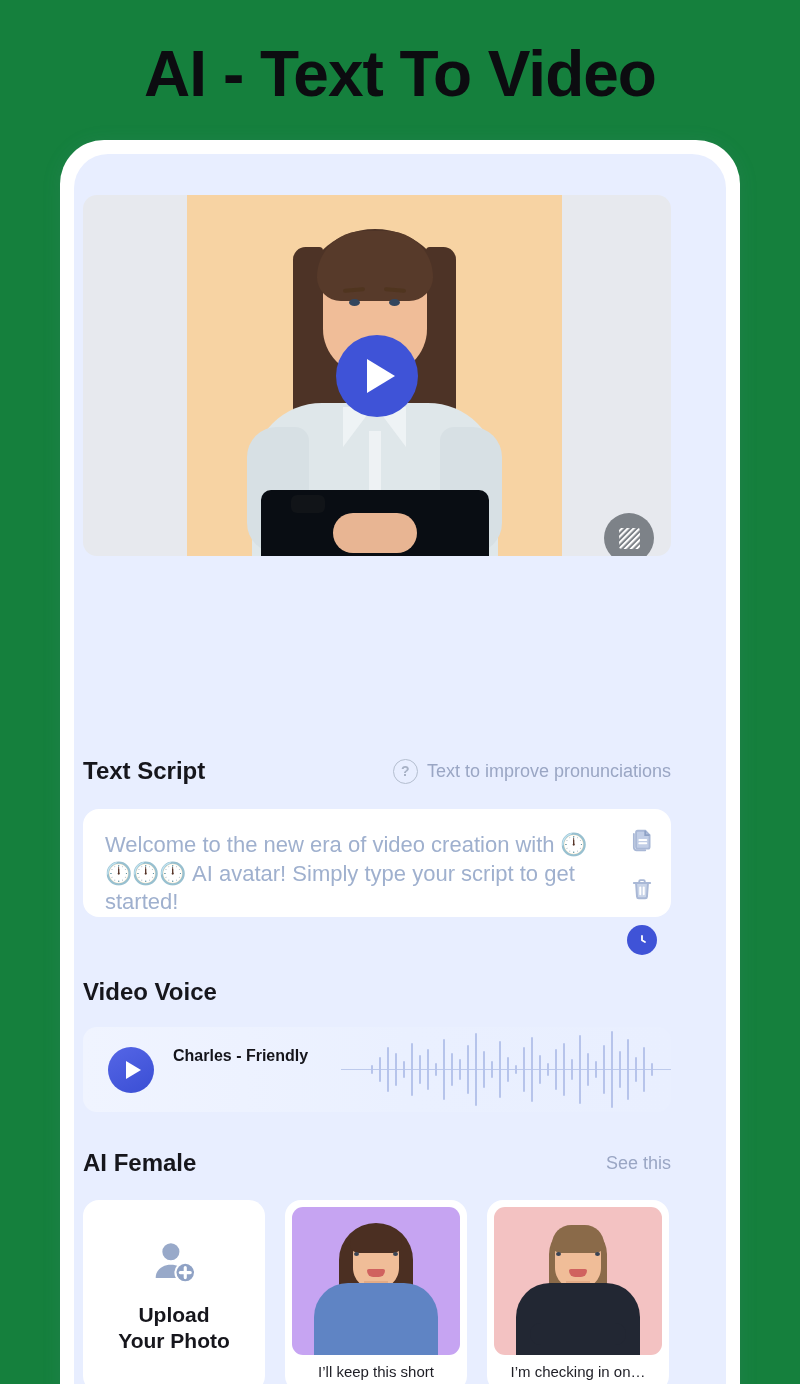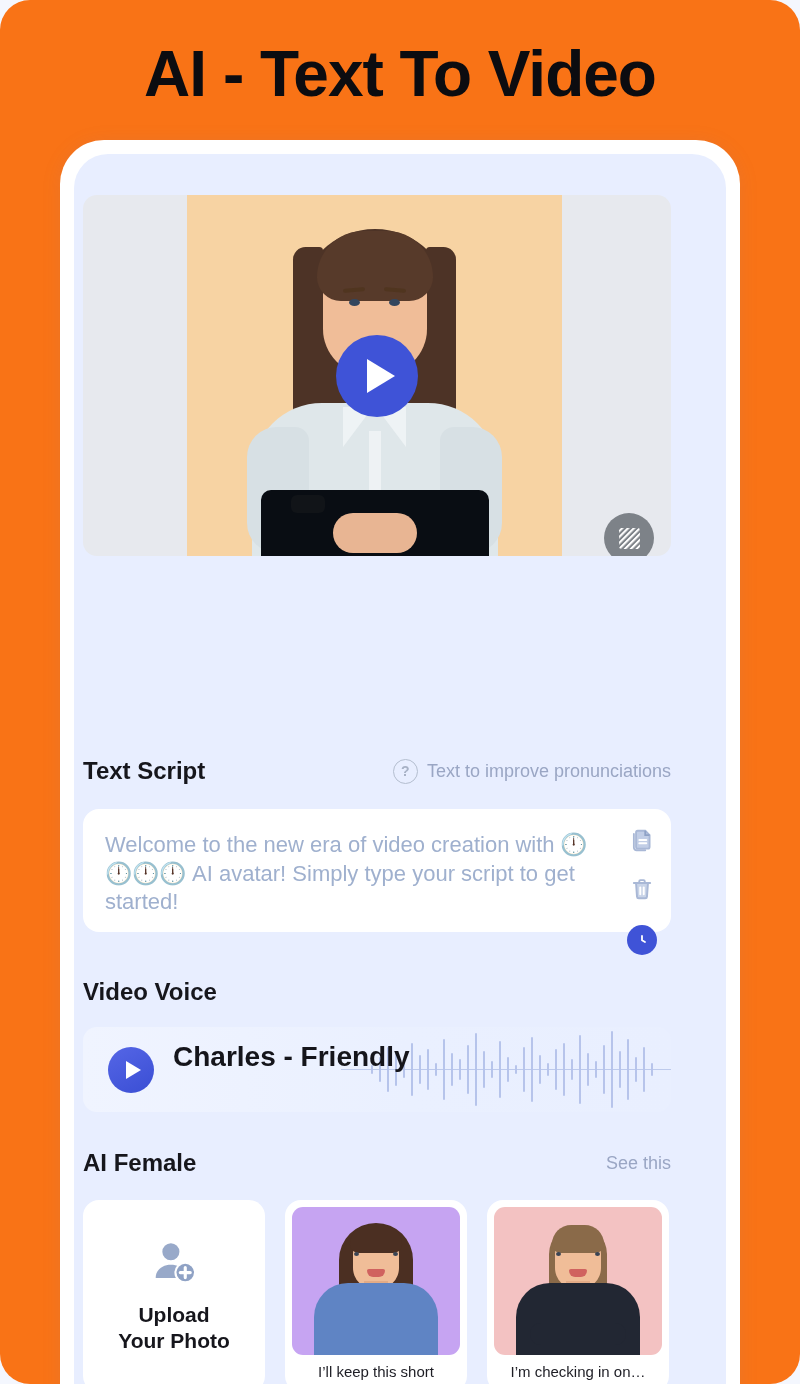--- a/index.html
+++ b/index.html
@@ -2,21 +2,21 @@
 <html><head>
 <meta charset="utf-8">
 <style>
   * { box-sizing: border-box; margin: 0; padding: 0; }
   html, body {
     width: 800px; height: 1384px;
     background: #f4f7fe;
     font-family: "Liberation Sans", sans-serif;
     overflow: hidden;
   }
-  .page { position: relative; width: 800px; height: 1384px; background: #f97316; border-radius: 30px; }
+  .page { position: relative; width: 800px; height: 1384px; background: #15803d; }
 
   
   .page-title {
     position: absolute; top: 38px; left: 0; width: 800px;
     text-align: center;
     font-size: 64px; font-weight: 700; letter-spacing: -1px;
     color: #0c0c10; line-height: 1.15;
     font-family: "Liberation Sans", sans-serif;
   }
 
@@ -167,21 +167,21 @@
   .qmark {
     width: 25px; height: 25px; border-radius: 50%;
     border: 1.8px solid #b4becf; color: #a7b1c5;
     font-size: 14px; display: flex; align-items: center; justify-content: center;
     font-weight: 600;
   }
 
   
   .script-box {
     position: absolute; left: 9px; top: 655px;
-    width: 588px; height: 123px;
+    width: 588px; height: 108px;
     background: #ffffff; border-radius: 16px;
     padding: 22px 66px 18px 22px;
   }
   .script-text {
     font-size: 22px; line-height: 1.30; color: #9fb0ce;
     font-family: "Liberation Sans", sans-serif;
   }
   .script-icons {
     position: absolute; right: 14px; top: 18px;
     display: flex; flex-direction: column; align-items: center; gap: 19px;
@@ -206,22 +206,22 @@
     width: 46px; height: 46px; border-radius: 50%;
     background: linear-gradient(150deg,#5566e6,#3a4ed4);
     display: flex; align-items: center; justify-content: center; cursor: pointer;
   }
   .voice-play .tri {
     width: 0; height: 0; margin-left: 4px;
     border-style: solid; border-width: 9px 0 9px 15px;
     border-color: transparent transparent transparent #ffffff;
   }
   .voice-name {
-    position: absolute; left: 90px; top: 14px;
-    font-size: 28px; font-weight: 700; color: #15151b;
+    position: absolute; left: 90px; top: 20px;
+    font-size: 16px; font-weight: 700; color: #15151b;
   }
   .voice-meta {
     position: absolute; left: 90px; top: 48px;
     font-size: 17px; color: #a3adc5;
   }
 
   
   .avatar-row {
     position: absolute; left: 9px; top: 1046px;
     width: 615px; height: 192px;

